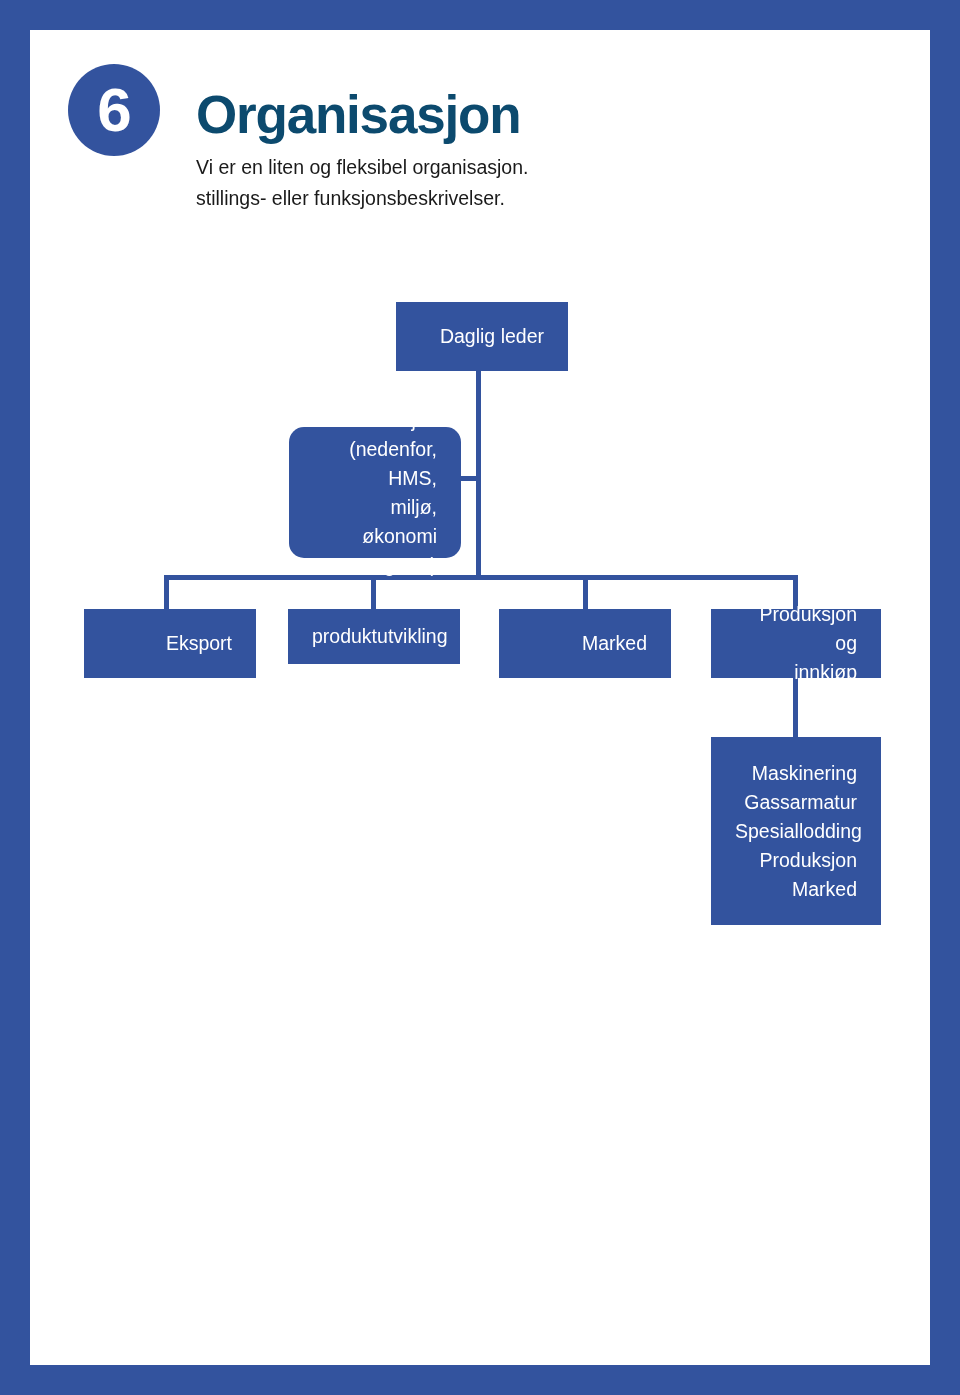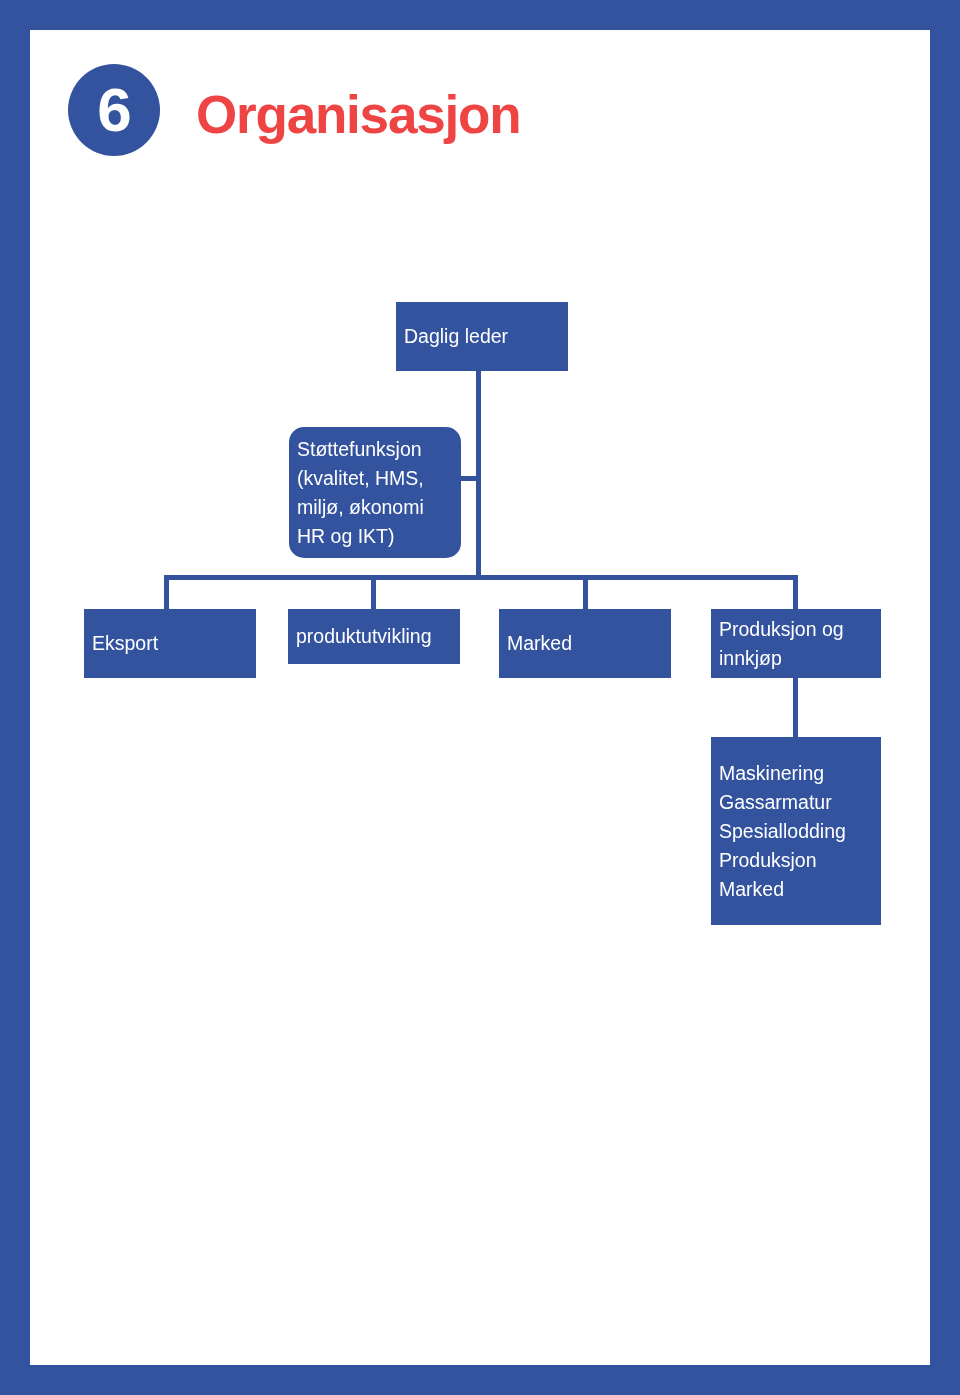--- a/index.html
+++ b/index.html
@@ -46,21 +46,21 @@
     text-align: center;
     letter-spacing: -1px;
   }
 
   .page-title {
     position: absolute;
     left: 196px;
     top: 84px;
     font-size: 53px;
     font-weight: bold;
-    color: #ef4444;
+    color: #0c4a6e;
     letter-spacing: -1.2px;
     white-space: nowrap;
   }
 
   .intro {
     position: absolute;
     left: 196px;
     top: 154px;
     width: 700px;
     color: #1a1a1a;
@@ -71,26 +71,26 @@
 
   
   .chart { position: absolute; left: 0; top: 0; width: 960px; height: 1395px; }
 
   .node {
     position: absolute;
     background: #33539E;
     color: #ffffff;
     font-size: 19.5px;
     line-height: 29px;
-    text-align: left;
+    text-align: right;
     display: flex;
     align-items: center;
     justify-content: center;
     box-sizing: border-box;
-    padding: 2px 8px;
+    padding: 2px 24px;
   }
   .node .lines { width: 100%; }
   .node .lines span { display: block; }
 
   .n-daglig   { left: 396px; top: 302px; width: 172px; height: 69px; }
   .n-stotte   { left: 289px; top: 427px; width: 172px; height: 131px; border-radius: 15px; }
   .n-eksport  { left: 84px;  top: 609px; width: 172px; height: 69px; }
   .n-produkt  { left: 288px; top: 609px; width: 172px; height: 55px; }
   .n-marked   { left: 499px; top: 609px; width: 172px; height: 69px; }
   .n-prodinn  { left: 711px; top: 609px; width: 170px; height: 69px; }
@@ -121,20 +121,22 @@
 
   <div class="frame-bar frame-left"></div>
   <div class="frame-bar frame-right"></div>
   <div class="frame-bar frame-top"></div>
   <div class="frame-bar frame-bottom"></div>
 
   <div class="badge-circle">6</div>
   <div class="page-title">Organisasjon</div>
 
   <div class="intro">
+    <p>Vi er en liten og fleksibel organisasjon.</p>
+    <p>stillings- eller funksjonsbeskrivelser.</p>
   </div>
 
   <div class="chart">
 
     <div class="conn c-trunk"></div>
     <div class="conn c-stotte"></div>
     <div class="conn c-bar"></div>
     <div class="conn c-d1"></div>
     <div class="conn c-d2"></div>
     <div class="conn c-d3"></div>
@@ -143,21 +145,21 @@
 
     <div class="node n-daglig">
       <div class="lines">
         <span>Daglig leder</span>
       </div>
     </div>
 
     <div class="node n-stotte">
       <div class="lines">
         <span>Støttefunksjon</span>
-        <span>(kvalitet, HMS,</span>
+        <span>(nedenfor, HMS,</span>
         <span>miljø, økonomi</span>
         <span>HR og IKT)</span>
       </div>
     </div>
 
     <div class="node n-eksport">
       <div class="lines">
         <span>Eksport</span>
       </div>
     </div>

